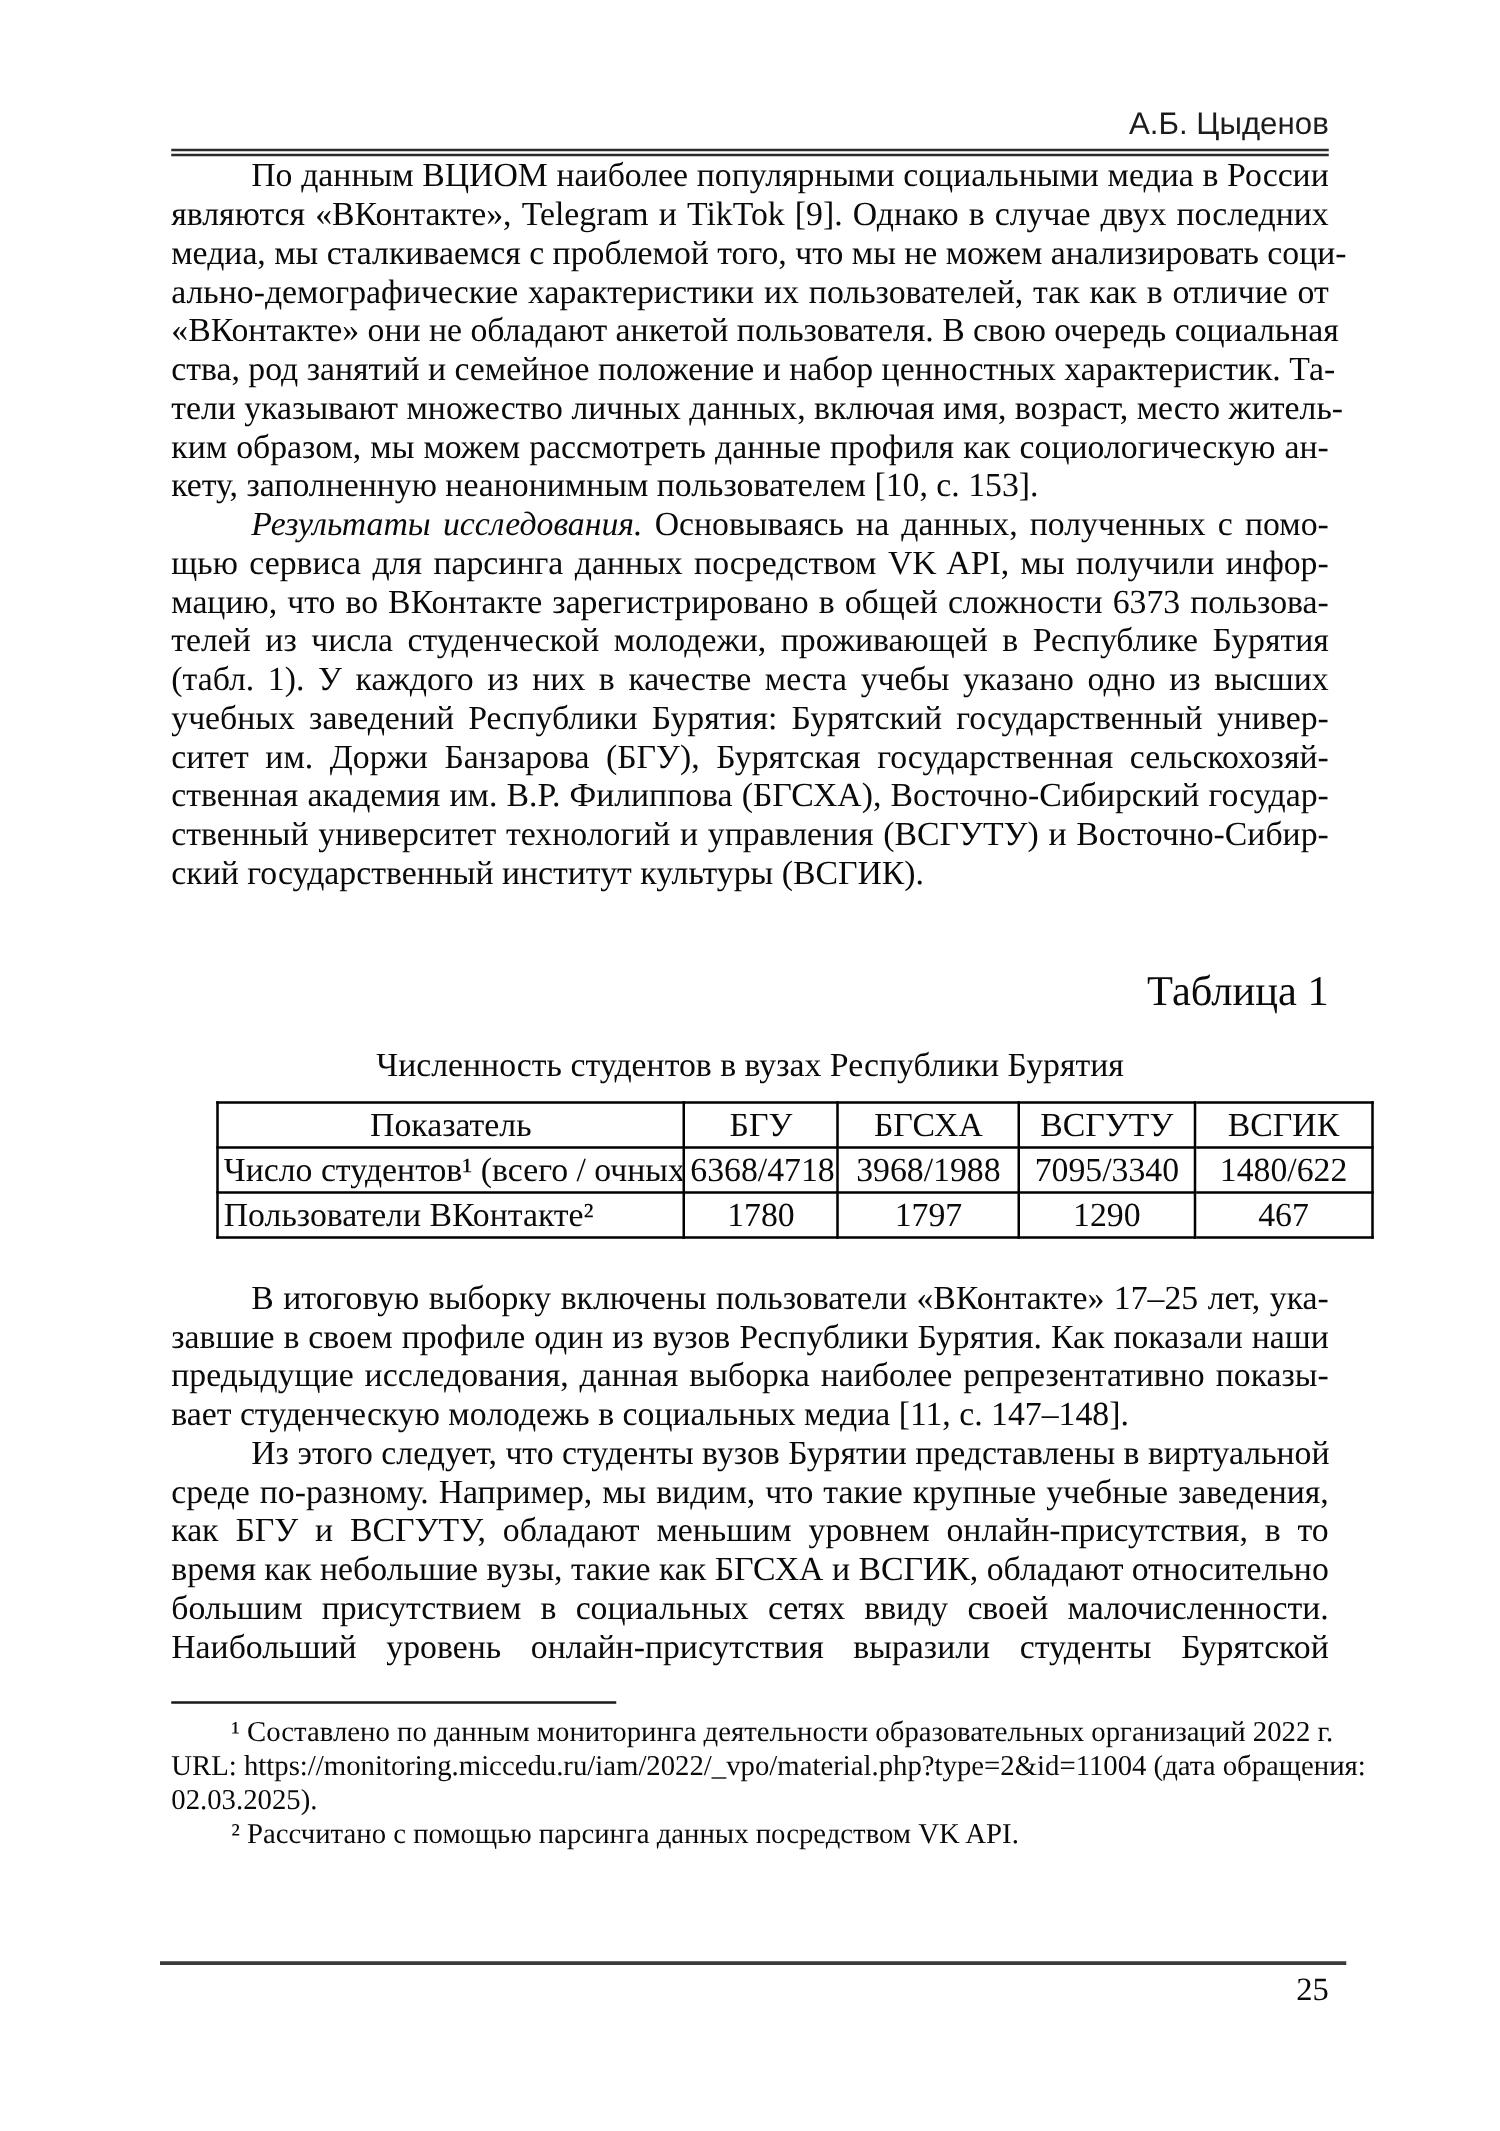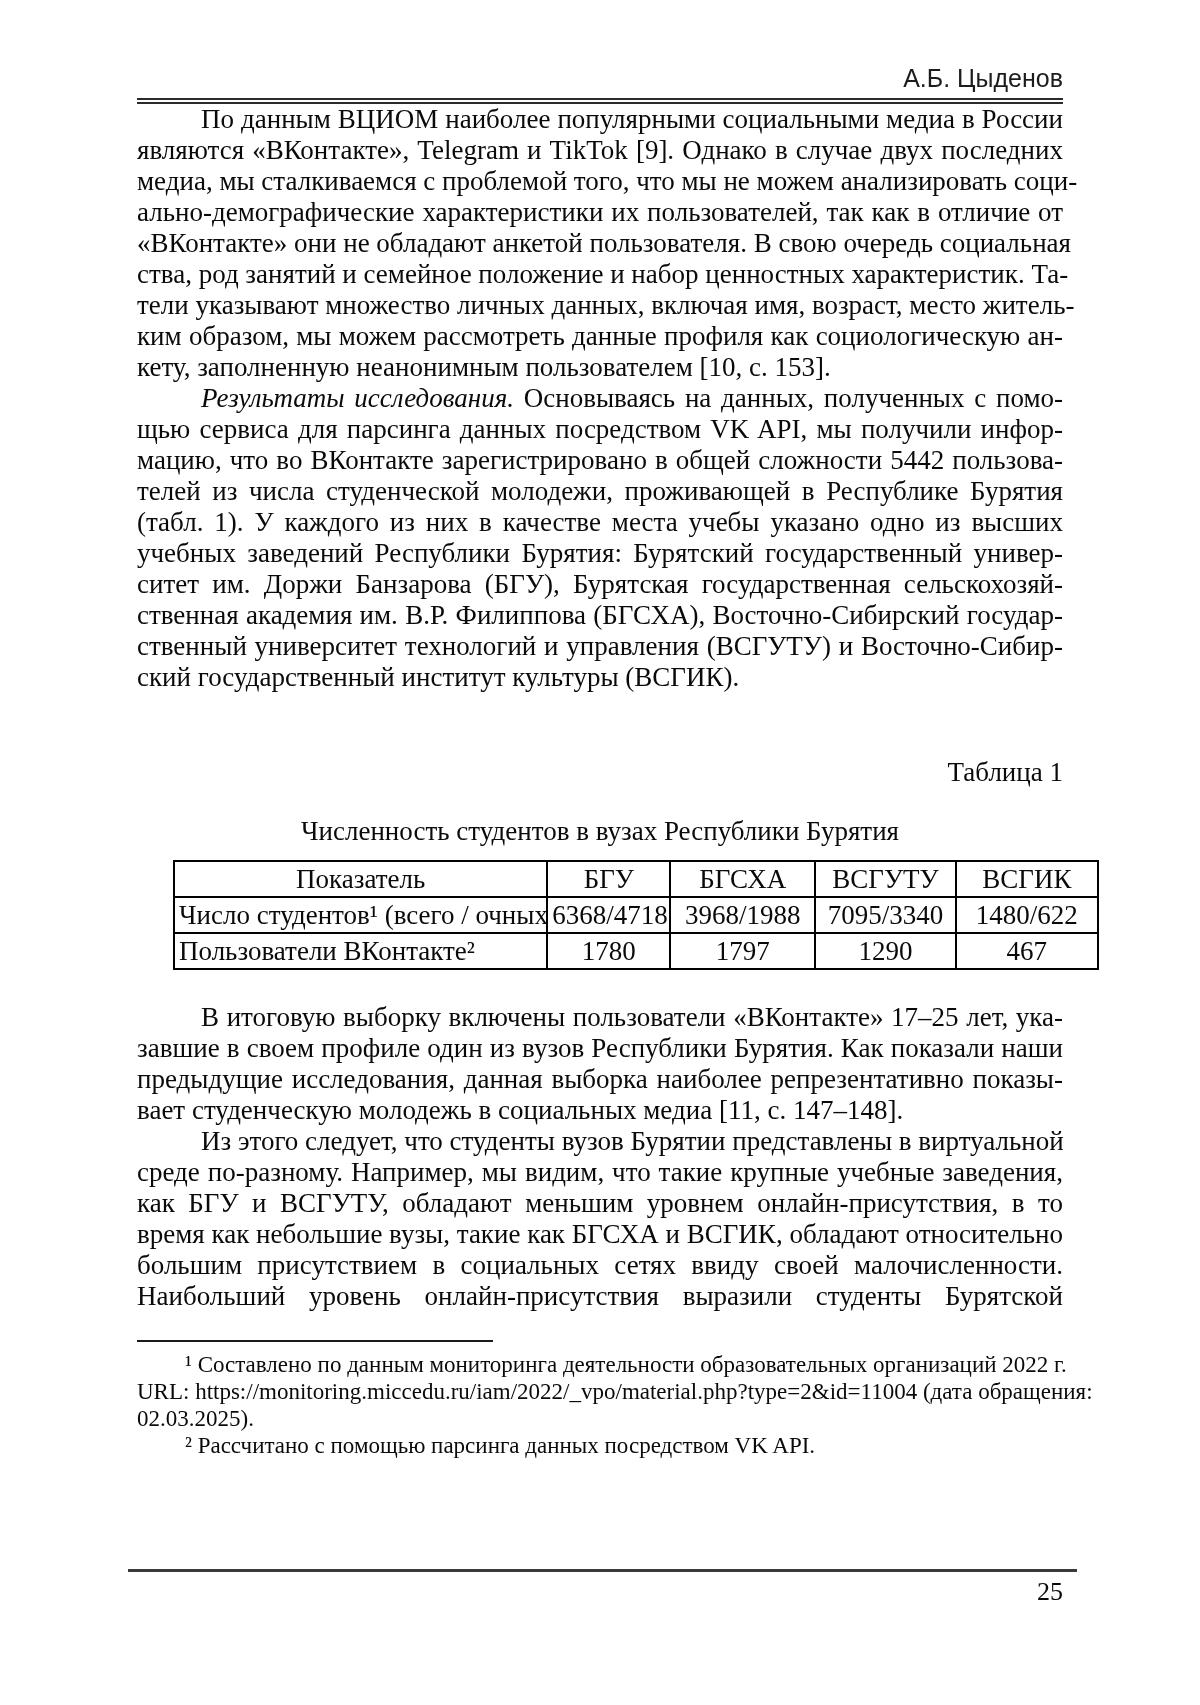--- a/index.html
+++ b/index.html
@@ -10,21 +10,21 @@
     margin: 0 auto;
     background: #ffffff;
     color: #0a0a0a;
     font-family: "Liberation Serif", serif;
     overflow: hidden;
     box-sizing: border-box;
   }
   .content { padding: 0 137px; }
 
   
-  .running-head { padding-top: 63px; }
+  .running-head { padding-top: 84px; }
   .author {
     font-family: "Liberation Sans", sans-serif;
     font-size: 25px;
     line-height: 30px;
     text-align: right;
     color: #1c1c1c;
   }
   .rule-double {
     margin-top: 5px;
     height: 2px;
@@ -45,21 +45,21 @@
   .ln.last { text-align-last: left; }
   .ln.ind { text-indent: 64px; }
   .lead-bi { font-weight: normal; font-style: italic; }
 
   .p1 { }
   .p3 { margin-top: 32px; }
 
   
   .table-label {
     margin-top: 64px;
-    font-size: 27px;
+    font-size: 34px;
     line-height: 31px;
     text-align: right;
   }
   .table-caption {
     margin-top: 28px;
     font-size: 27px;
     line-height: 31px;
     text-align: center;
   }
   table.data {
@@ -136,21 +136,21 @@
       <div class="ln">«ВКонтакте» они не обладают анкетой пользователя. В свою очередь социальная</div>
       <div class="ln">ства, род занятий и семейное положение и набор ценностных характеристик. Та-</div>
       <div class="ln">тели указывают множество личных данных, включая имя, возраст, место житель-</div>
       <div class="ln">ким образом, мы можем рассмотреть данные профиля как социологическую ан-</div>
       <div class="ln last">кету, заполненную неанонимным пользователем [10, с. 153].</div>
     </div>
 
     <div class="para p2">
       <div class="ln ind"><span class="lead-bi">Результаты исследования.</span><span> Основываясь на данных, полученных с помо-</span></div>
       <div class="ln">щью сервиса для парсинга данных посредством VK API, мы получили инфор-</div>
-      <div class="ln">мацию, что во ВКонтакте зарегистрировано в общей сложности 5442 пользова-</div>
+      <div class="ln">мацию, что во ВКонтакте зарегистрировано в общей сложности 6373 пользова-</div>
       <div class="ln">телей из числа студенческой молодежи, проживающей в Республике Бурятия</div>
       <div class="ln">(табл. 1). У каждого из них в качестве места учебы указано одно из высших</div>
       <div class="ln">учебных заведений Республики Бурятия: Бурятский государственный универ-</div>
       <div class="ln">ситет им. Доржи Банзарова (БГУ), Бурятская государственная сельскохозяй-</div>
       <div class="ln">ственная академия им. В.Р. Филиппова (БГСХА), Восточно-Сибирский государ-</div>
       <div class="ln">ственный университет технологий и управления (ВСГУТУ) и Восточно-Сибир-</div>
       <div class="ln last">ский государственный институт культуры (ВСГИК).</div>
     </div>
 
     <div class="table-label">Таблица 1</div>

